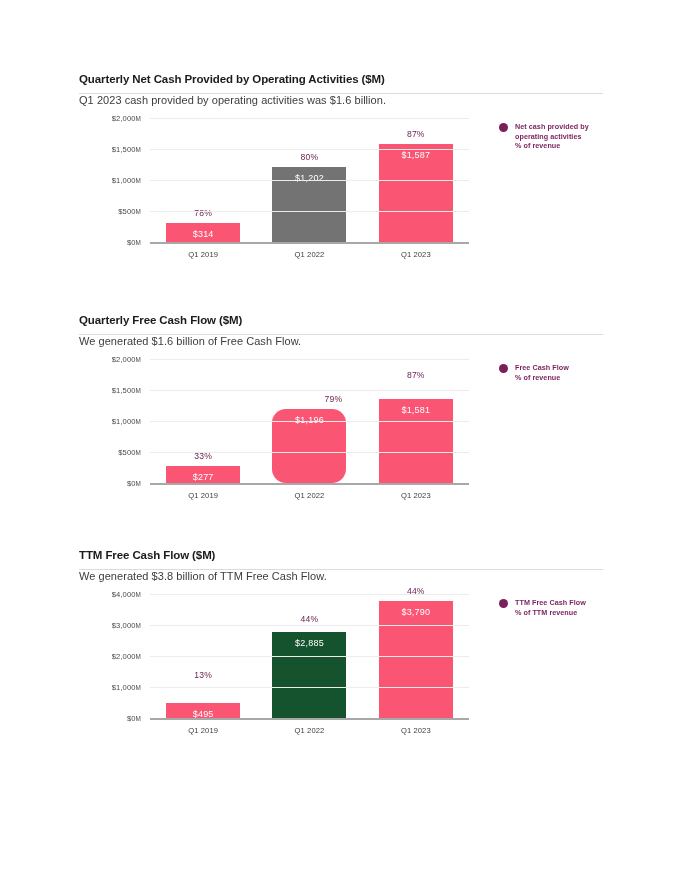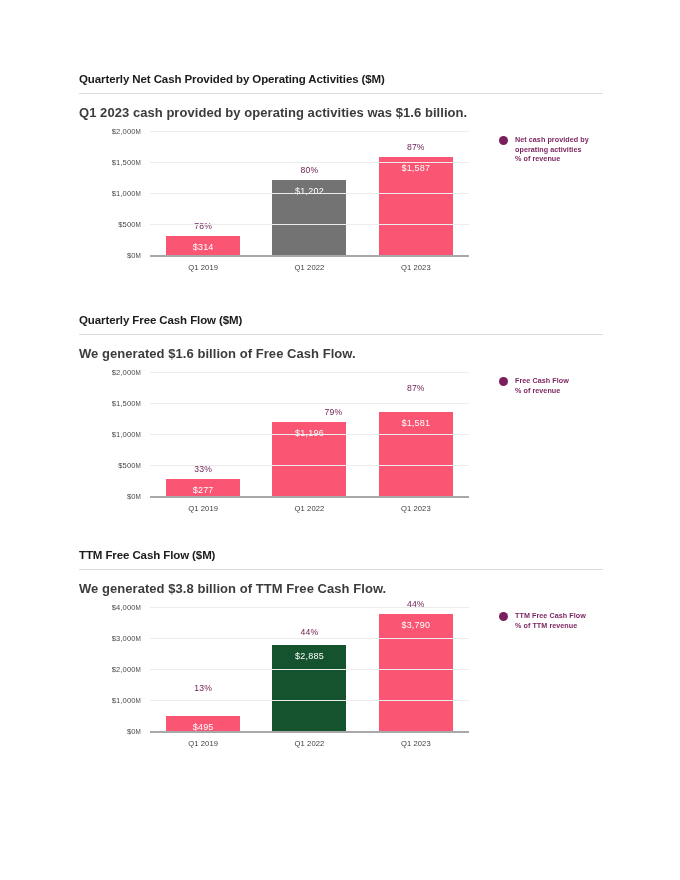--- a/index.html
+++ b/index.html
@@ -23,26 +23,25 @@
     letter-spacing: -0.1px;
     line-height: 15px;
     padding-bottom: 6px;
   }
   .title-rule {
     width: 524px;
     height: 1px;
     background: #dcdcdc;
   }
   .section-subtitle {
-    margin-top: 13px;
-    font-size: 13px;
+    margin-top: 0;
+    font-size: 11px;
     color: #3c3c3c;
     letter-spacing: 0.05px;
     line-height: 12px;
-    font-weight: bold;
   }
 
   
   .chart {
     position: relative;
     margin-top: 12px;
     width: 524px;
     height: 152px;
   }
   .plot-wrap {
@@ -244,21 +243,21 @@
         <div class="plot" id="plot-1">
           <div class="bars" id="bars-1">
               <div class="bar-slot">
                 <div class="pct" style="bottom: 22.174px;">33%</div>
                 <div class="bar" style="height: 17.174px; background: rgb(250, 85, 115);">
                   <span class="bar-value">$277</span>
                 </div>
               </div>
               <div class="bar-slot">
                 <div class="pct" style="bottom: 79.152px; margin-left: 24px;">79%</div>
-                <div class="bar" style="height: 74.152px; background: rgb(250, 85, 115);">
+                <div class="bar" style="height: 74.152px; background: rgb(250, 85, 115); border-radius: 14px;">
                   <span class="bar-value">$1,196</span>
                 </div>
               </div>
               <div class="bar-slot">
                 <div class="pct" style="bottom: 103.022px;">87%</div>
                 <div class="bar" style="height: 84px; background: rgb(250, 85, 115);">
                   <span class="bar-value">$1,581</span>
                 </div>
               </div>
             </div>

